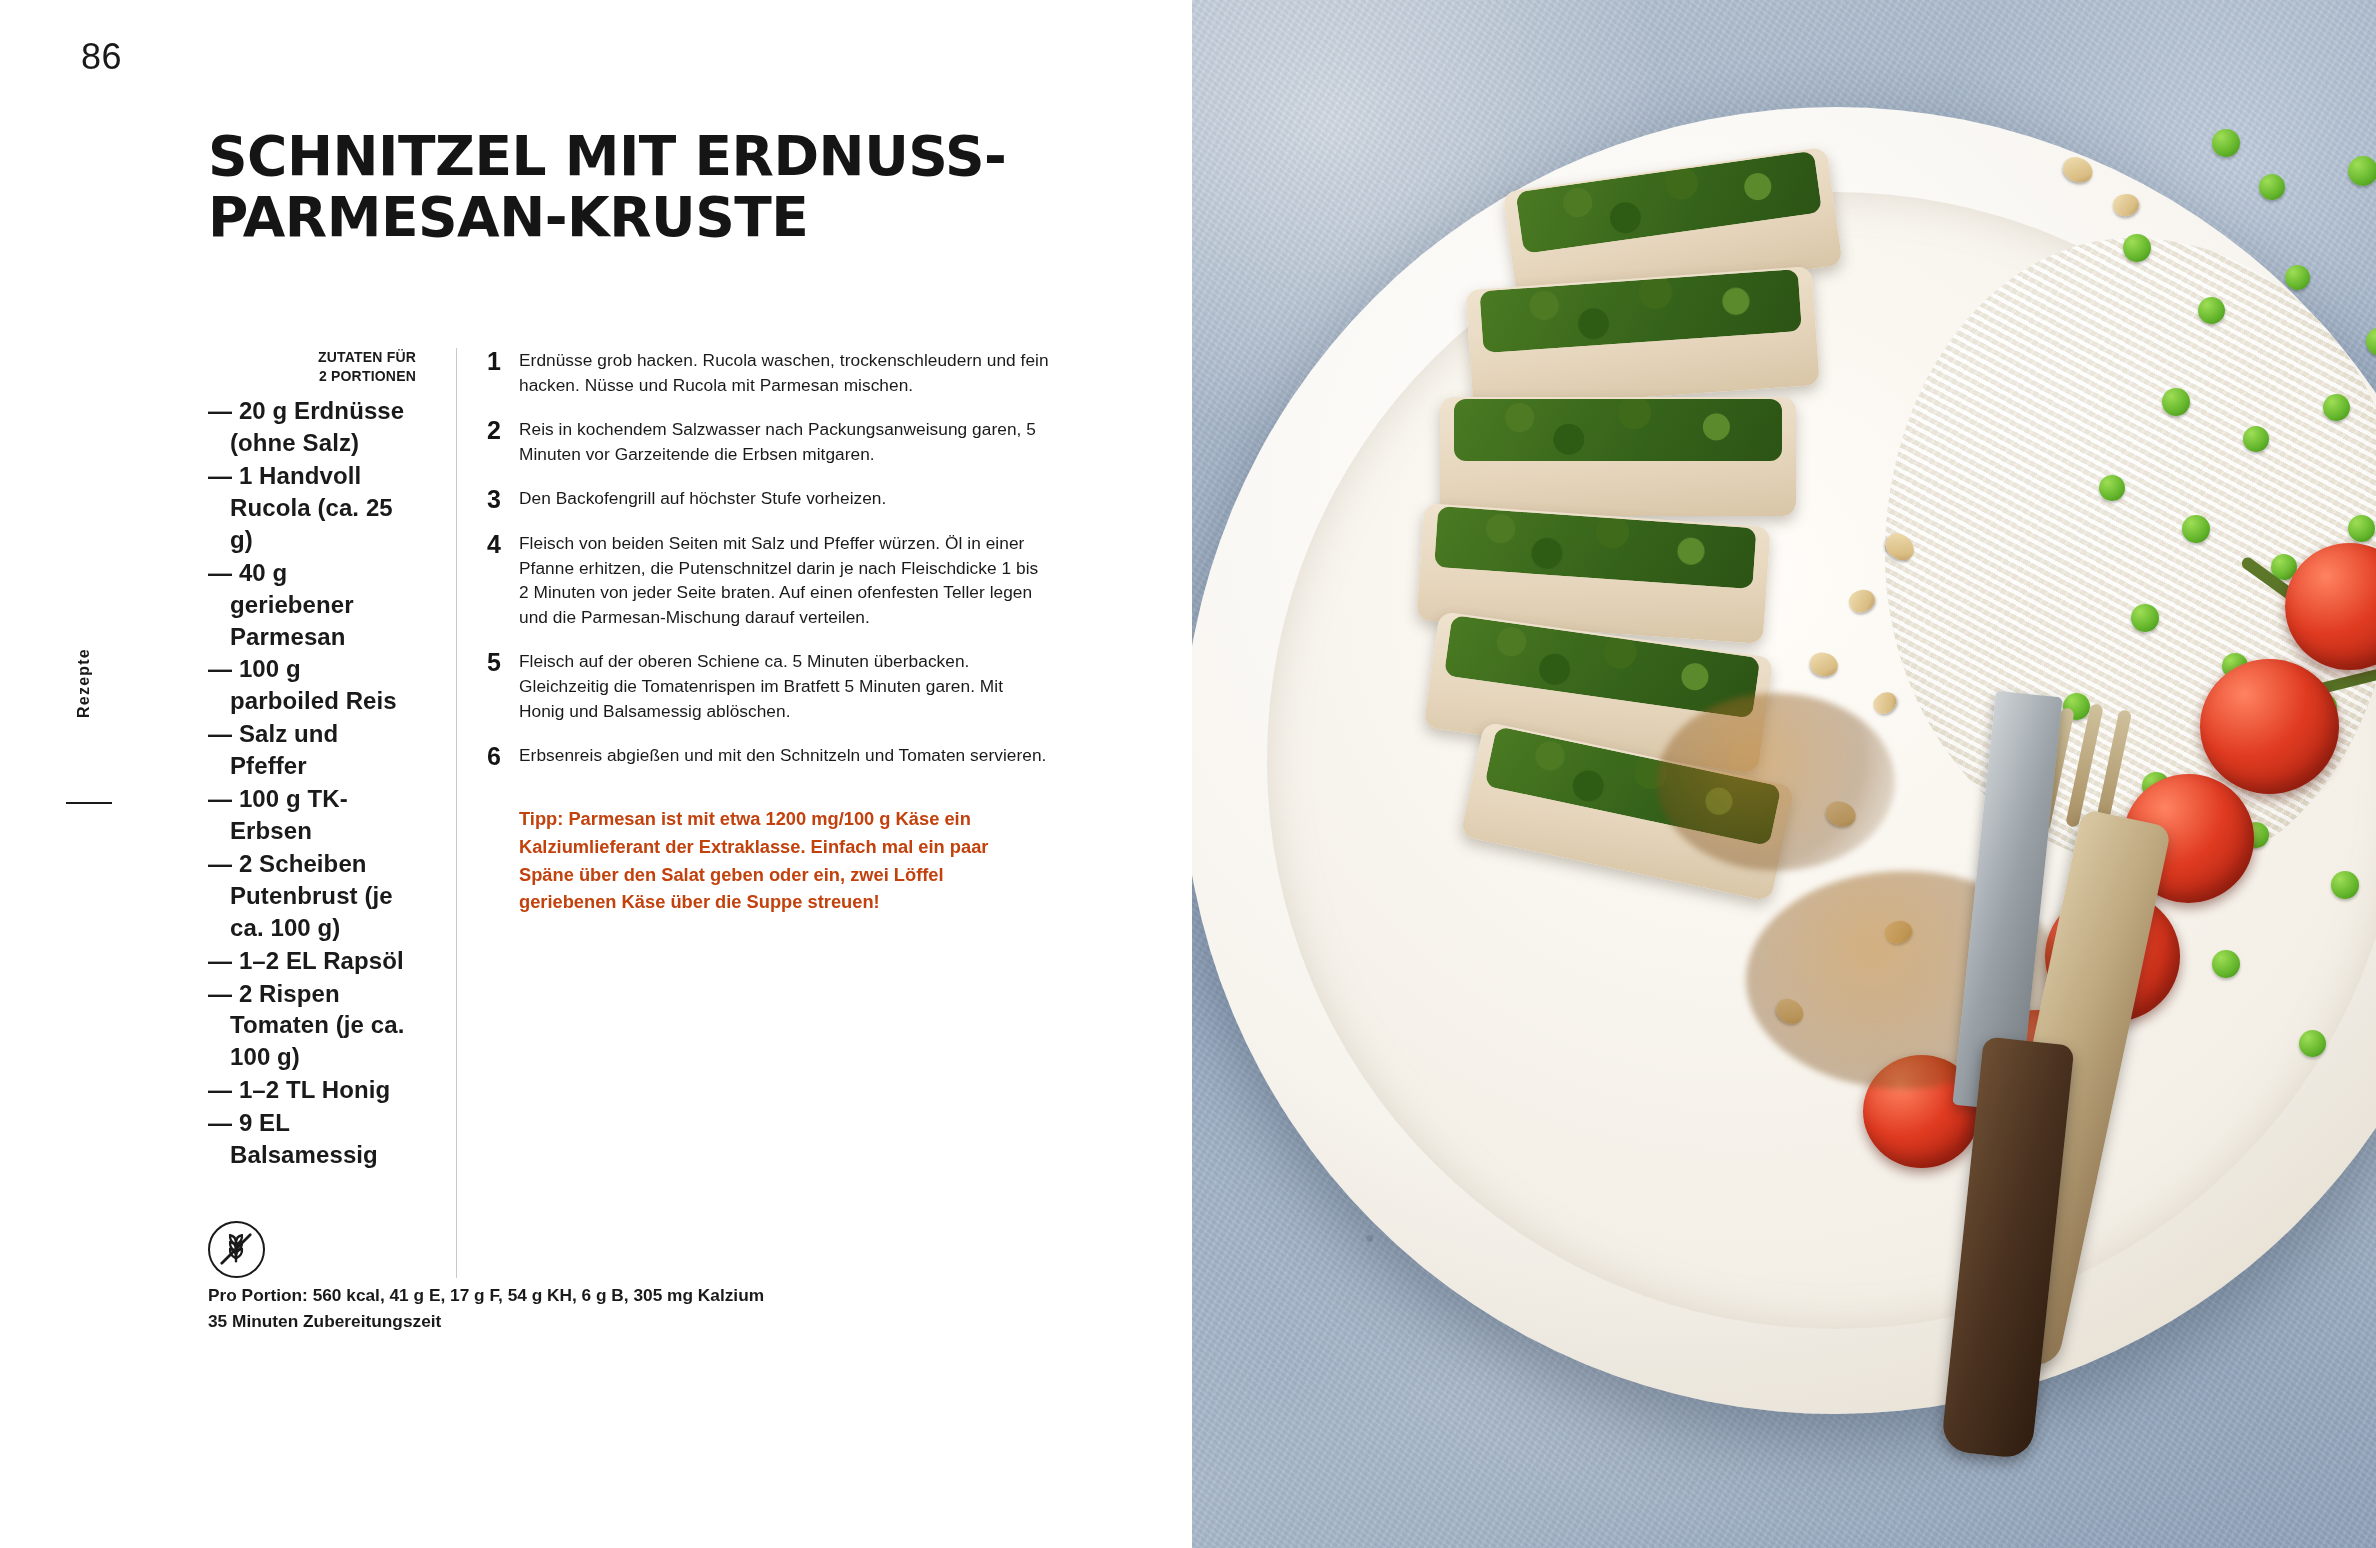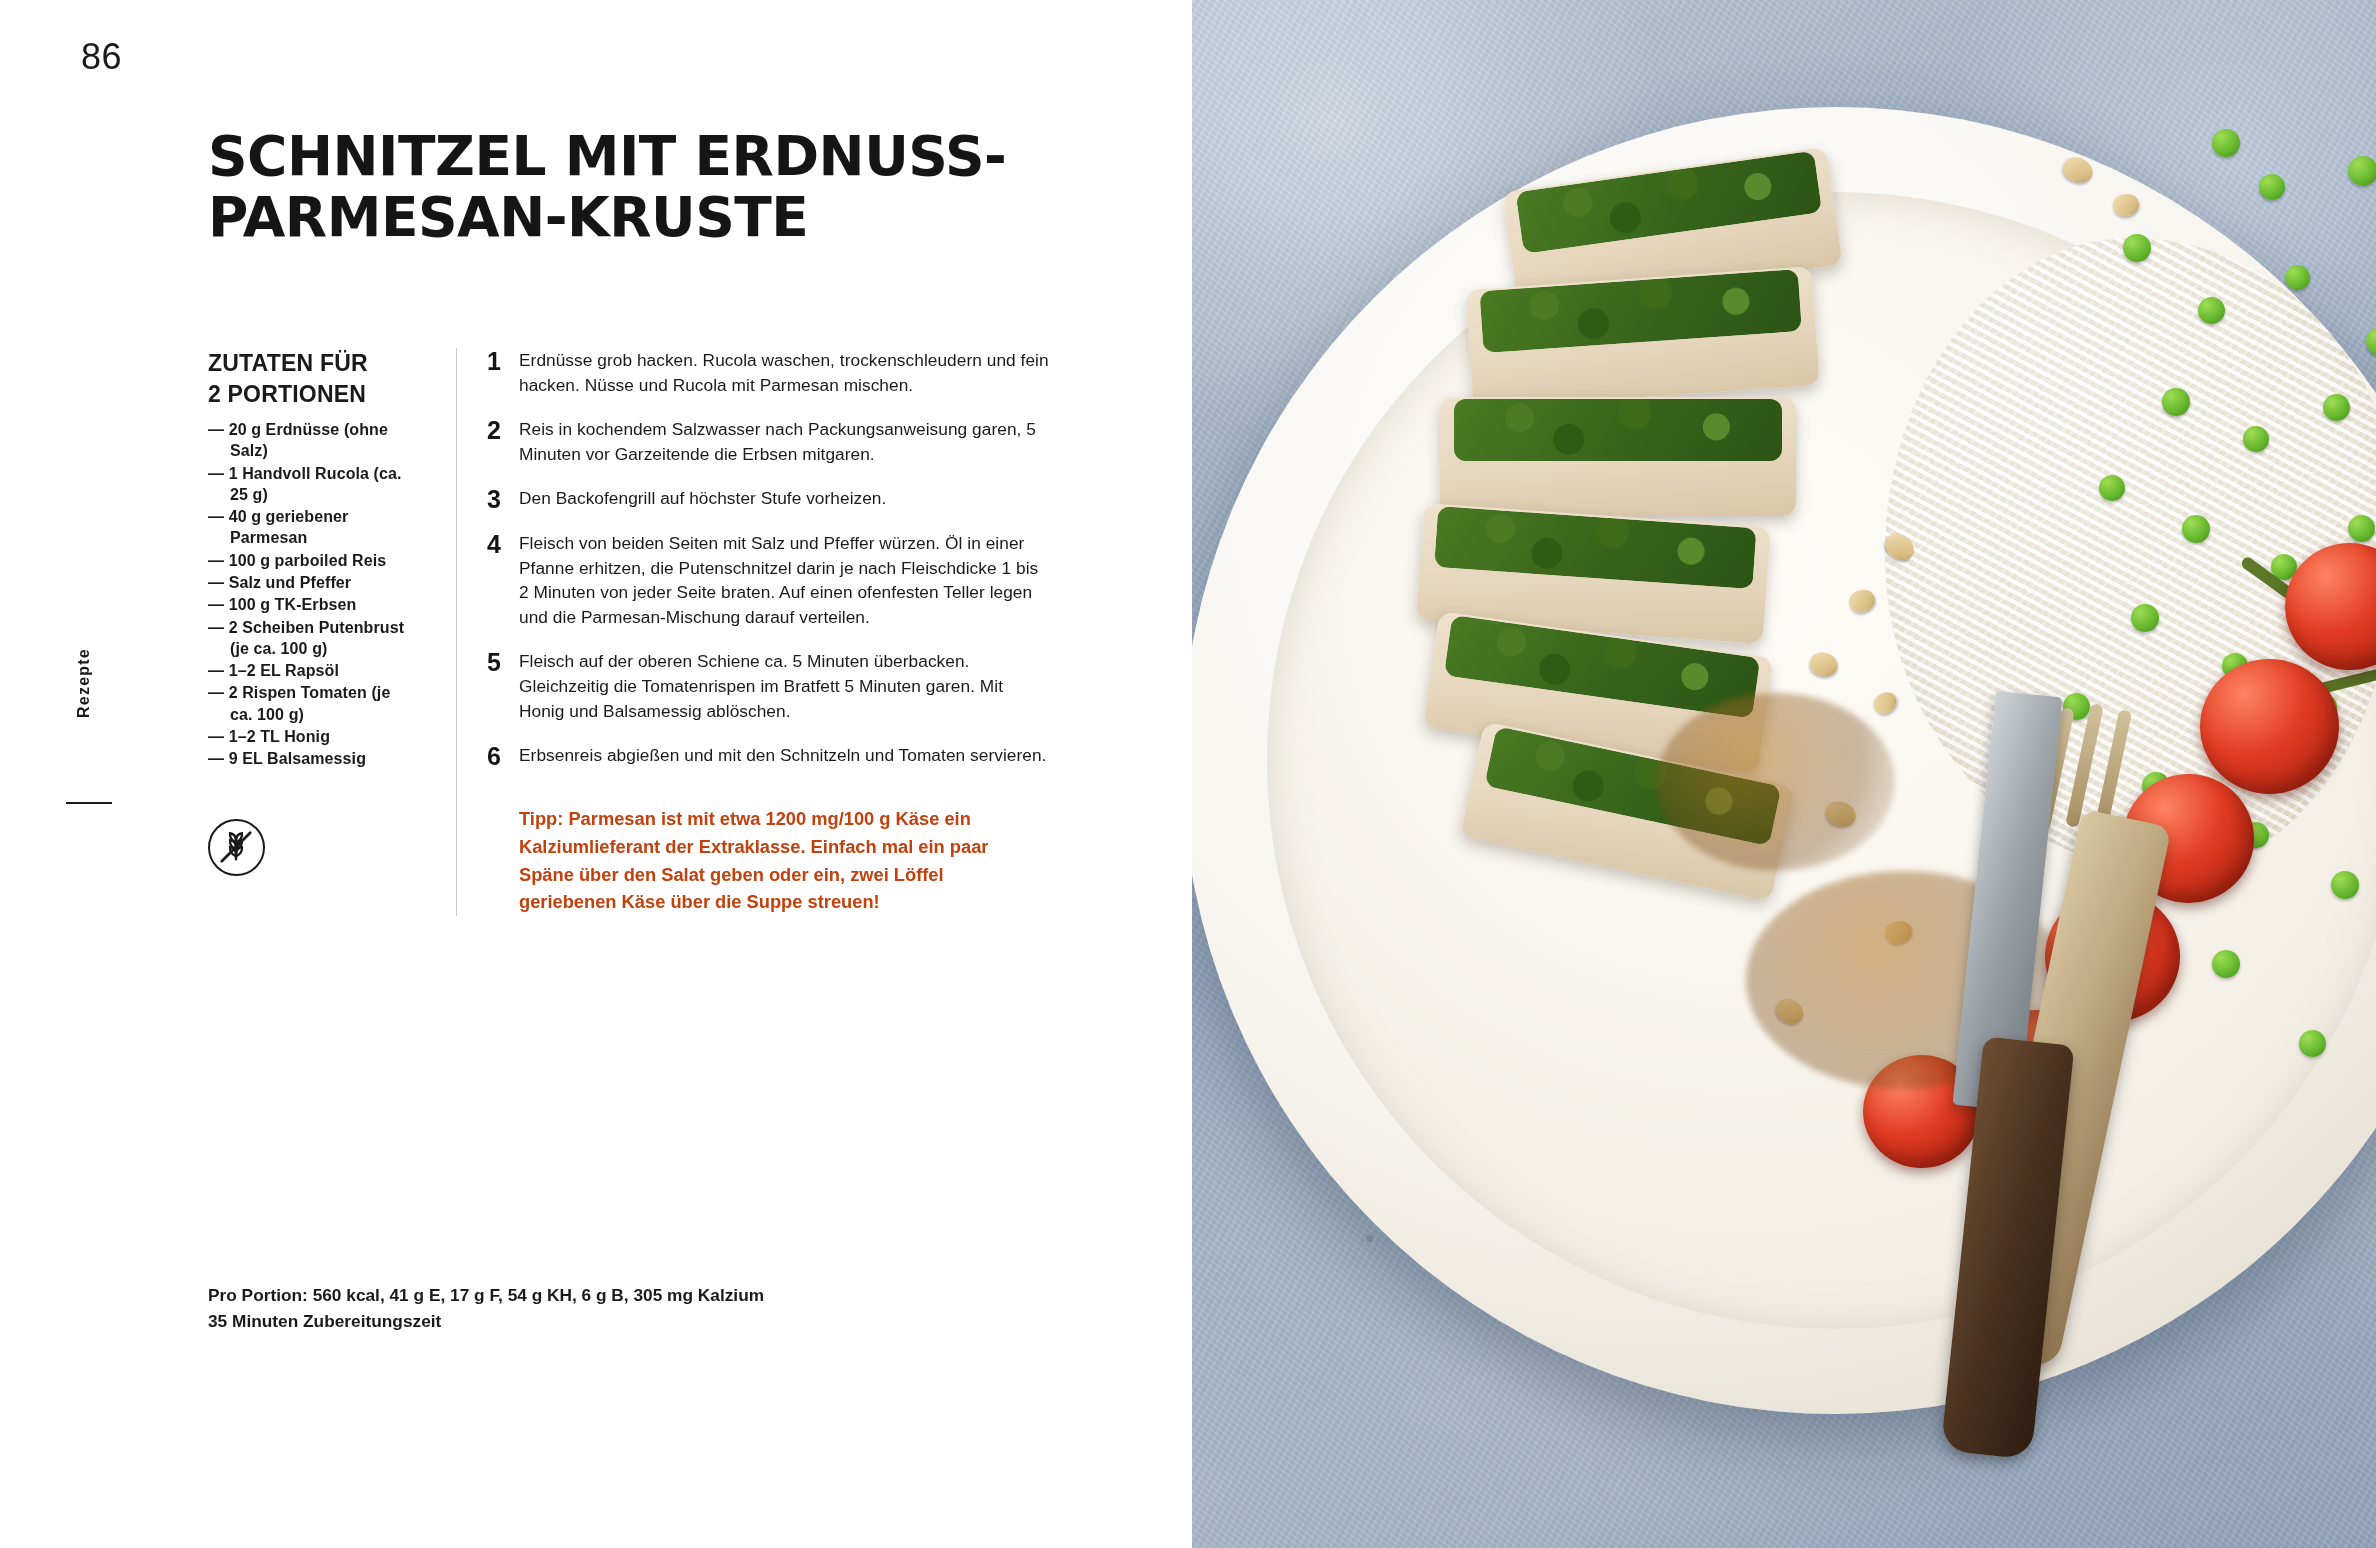--- a/index.html
+++ b/index.html
@@ -91,34 +91,35 @@
     gap: 0;
   }
 
   
   .col-ingredients {
     width: 228px;
     flex: 0 0 228px;
     padding-right: 20px;
   }
   .ing-heading {
-    font-size: 23px;
+    font-size: 14px;
     font-weight: 700;
     line-height: 1.33;
     letter-spacing: 0.2px;
     margin: 0 0 10px 0;
     text-transform: uppercase;
+    text-align: right;
   }
   .ing-list {
     list-style: none;
     margin: 0;
     padding: 0;
   }
   .ing-list li {
-    font-size: 16px;
+    font-size: 24px;
     font-weight: 700;
     line-height: 1.33;
     margin: 0 0 1px 0;
     padding-left: 22px;
     text-indent: -22px;
     letter-spacing: 0.1px;
   }
   .ing-list li::before {
     content: "\2014\00a0";
   }

